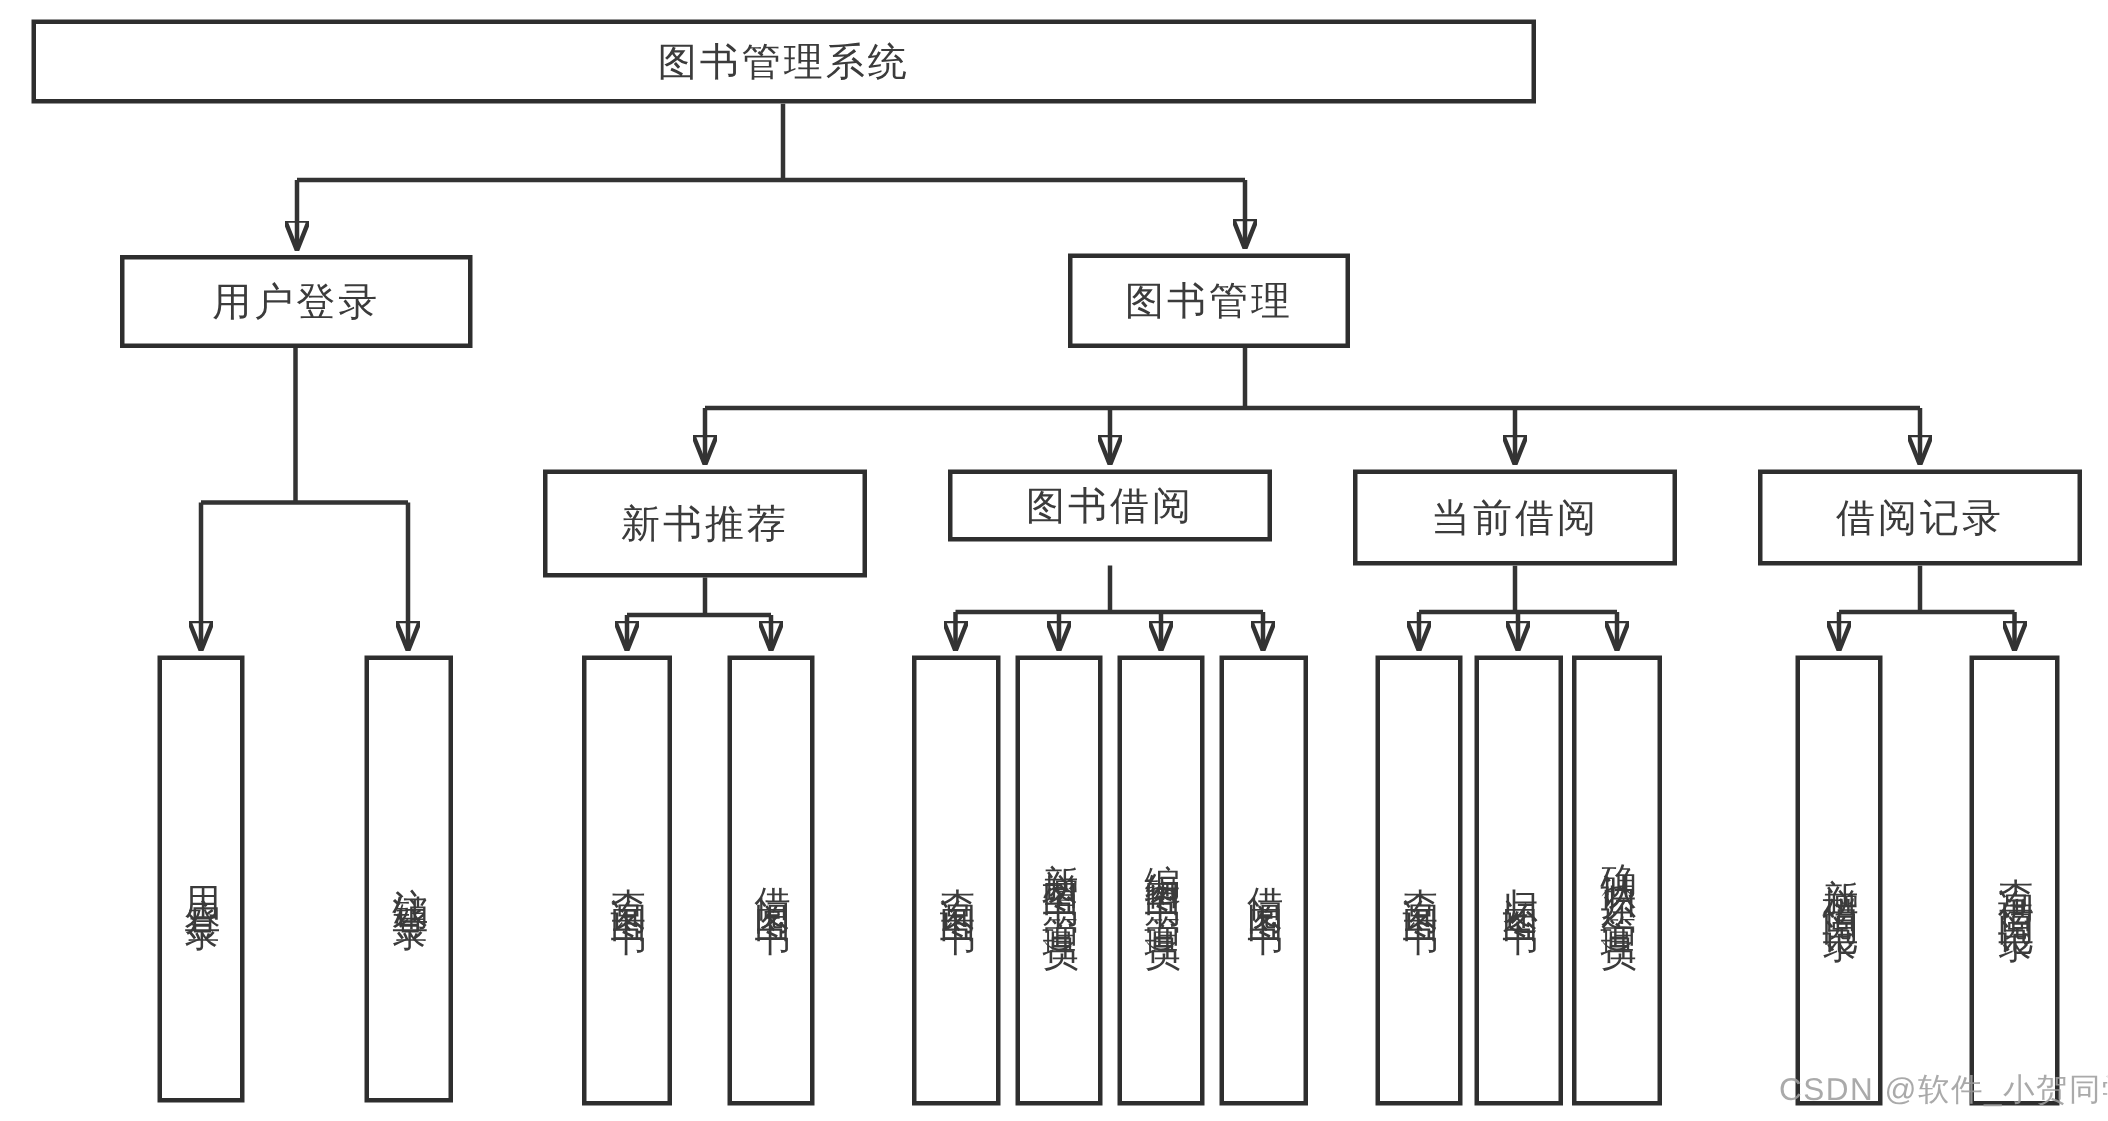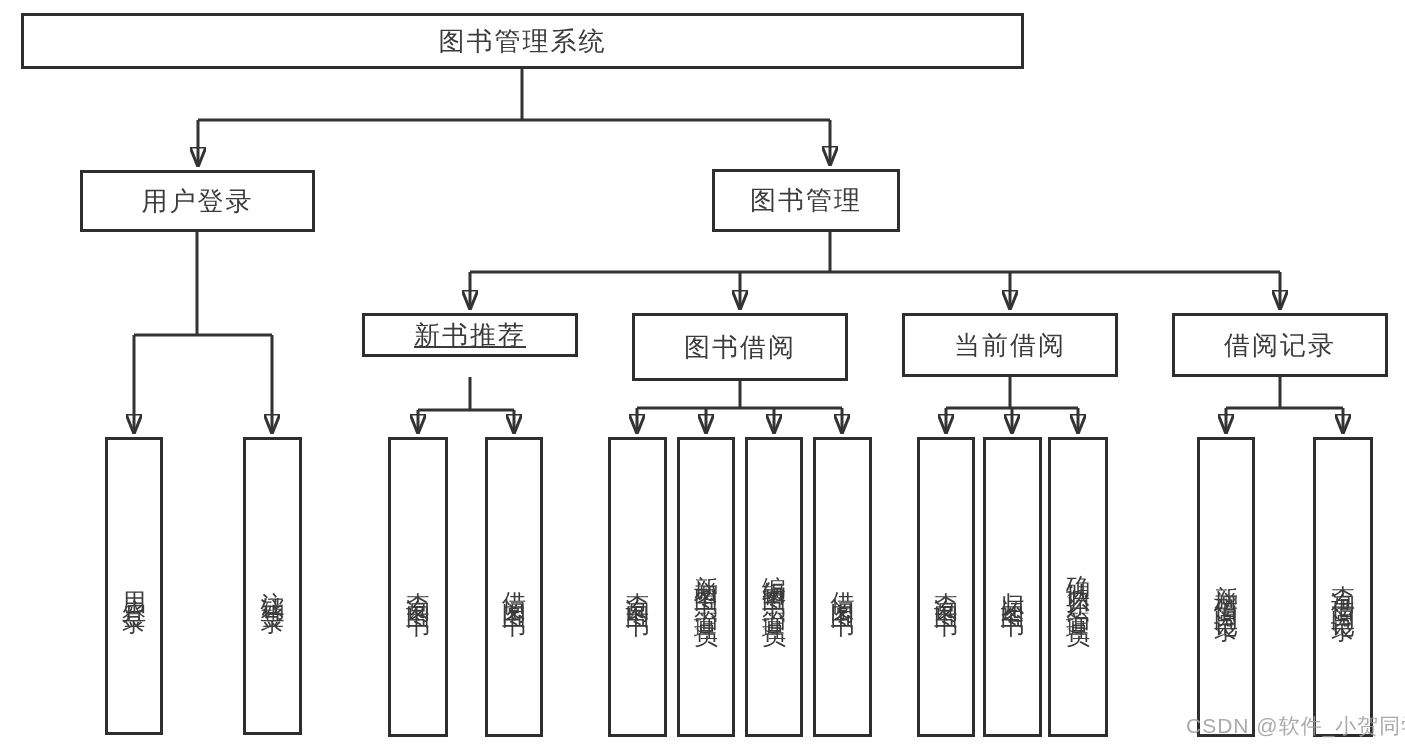--- a/index.html
+++ b/index.html
@@ -109,22 +109,22 @@
     <path d="M1226,408 H1343"></path>
     <path d="M1226,408 V431" marker-end="url(#arrow)"></path>
     <path d="M1343,408 V431" marker-end="url(#arrow)"></path>
   </svg>
 
   <div class="node h" style="left:21px; top:13px; width:1003px; height:56px;">图书管理系统</div>
 
   <div class="node h" style="left:80px; top:170px; width:235px; height:62px;">用户登录</div>
   <div class="node h" style="left:712px; top:169px; width:188px; height:63px;">图书管理</div>
 
-  <div class="node h" style="left:362px; top:313px; width:216px; height:44px;text-decoration:underline;">新书推荐</div>
-  <div class="node h" style="left:632px; top:313px; width:216px; height:68px;">图书借阅</div>
+  <div class="node h" style="left:362px; top:313px; width:216px; height:72px;">新书推荐</div>
+  <div class="node h" style="left:632px; top:313px; width:216px; height:48px;">图书借阅</div>
   <div class="node h" style="left:902px; top:313px; width:216px; height:64px;">当前借阅</div>
   <div class="node h" style="left:1172px; top:313px; width:216px; height:64px;">借阅记录</div>
 
   <div class="node v" style="left:105px; top:437px; width:58px; height:298px;">用户登录</div>
   <div class="node v" style="left:243px; top:437px; width:59px; height:298px;">注销登录</div>
 
   <div class="node v" style="left:388px; top:437px; width:60px; height:300px;">查询图书</div>
   <div class="node v" style="left:485px; top:437px; width:58px; height:300px;">借阅图书</div>
 
   <div class="node v" style="left:608px; top:437px; width:59px; height:300px;">查询图书</div>

